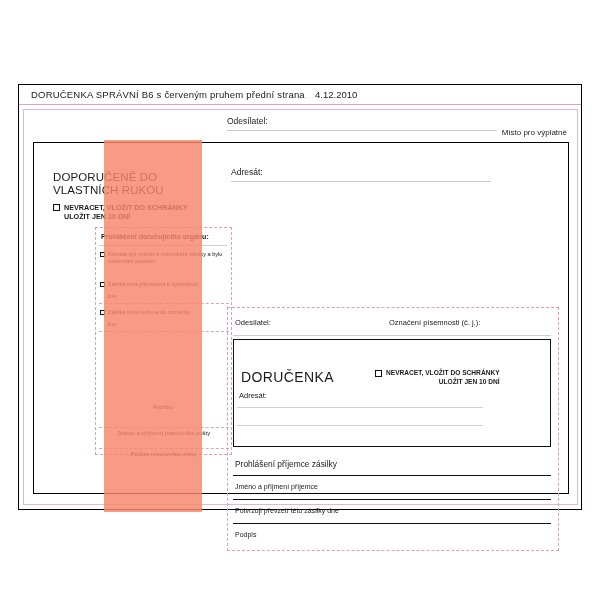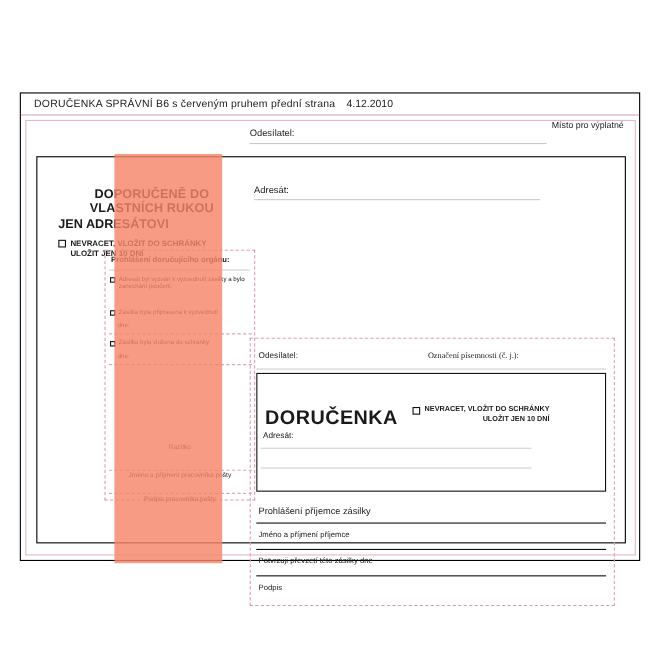--- a/index.html
+++ b/index.html
@@ -80,21 +80,21 @@
     position: absolute;
     left: 208px;
     top: 45px;
     width: 270px;
     border-bottom: 1px solid #c9c9c9;
   }
 
   .misto-vyplatne {
     position: absolute;
     right: 14px;
-    top: 24px;
+    top: 43px;
     font-size: 8px;
     color: #222;
   }
 
   
   .franking-box {
     position: absolute;
     left: 14px;
     top: 57px;
     width: 536px;
@@ -119,24 +119,23 @@
 
   
   .notice {
     position: absolute;
     left: 34px;
     top: 86px;
     width: 170px;
   }
   .notice-l1 {
     font-size: 11.5px;
-    font-weight: bold;
+    font-weight: normal;
     letter-spacing: .1px;
     line-height: 13px;
-    text-align: center;
   }
   .notice-l2 {
     font-size: 11.5px;
     font-weight: bold;
     line-height: 13px;
     margin-top: 1px;
   }
   .notice-check {
     margin-top: 6px;
     display: flex;
@@ -250,21 +249,20 @@
     position: absolute;
     left: 216px;
     top: 233px;
     font-size: 7.5px;
   }
   .card-oznaceni {
     position: absolute;
     left: 370px;
     top: 233px;
     font-size: 7.5px;
-    font-family: Liberation Serif, serif;
   }
   .card-rule-1 {
     position: absolute;
     left: 214px;
     top: 250px;
     width: 318px;
     border-bottom: 1px solid #cfcfcf;
   }
 
   .inner-box {
@@ -273,22 +271,22 @@
     top: 254px;
     width: 318px;
     height: 108px;
     border: 1px solid #111;
     box-sizing: border-box;
   }
   .dorucenka-word {
     position: absolute;
     left: 222px;
     top: 284px;
-    font-size: 18px;
-    font-weight: bold;
+    font-size: 14px;
+    font-weight: normal;
     letter-spacing: .4px;
   }
   .card-check {
     position: absolute;
     left: 356px;
     top: 284px;
     display: flex;
     align-items: flex-start;
     gap: 4px;
   }
@@ -402,21 +400,20 @@
 
     <div class="misto-vyplatne">Místo pro výplatné</div>
 
     <div class="franking-box"></div>
 
     <div class="adresat-top">Adresát:</div>
     <div class="adresat-top-line"></div>
 
     <div class="notice">
       <div class="notice-l1"><span>DOPORUČENĚ DO </span><span>VLASTNÍCH RUKOU</span></div>
-      <div class="notice-l2">JEN ADRESÁTOVI</div>
       <div class="notice-check">
         <span class="cb"></span>
         <span class="notice-check-text">
           <span>NEVRACET, VLOŽIT DO SCHRÁNKY</span><br>
           <span>ULOŽIT JEN 10 DNÍ</span>
         </span>
       </div>
     </div>
 
     <div class="dashform"></div>

